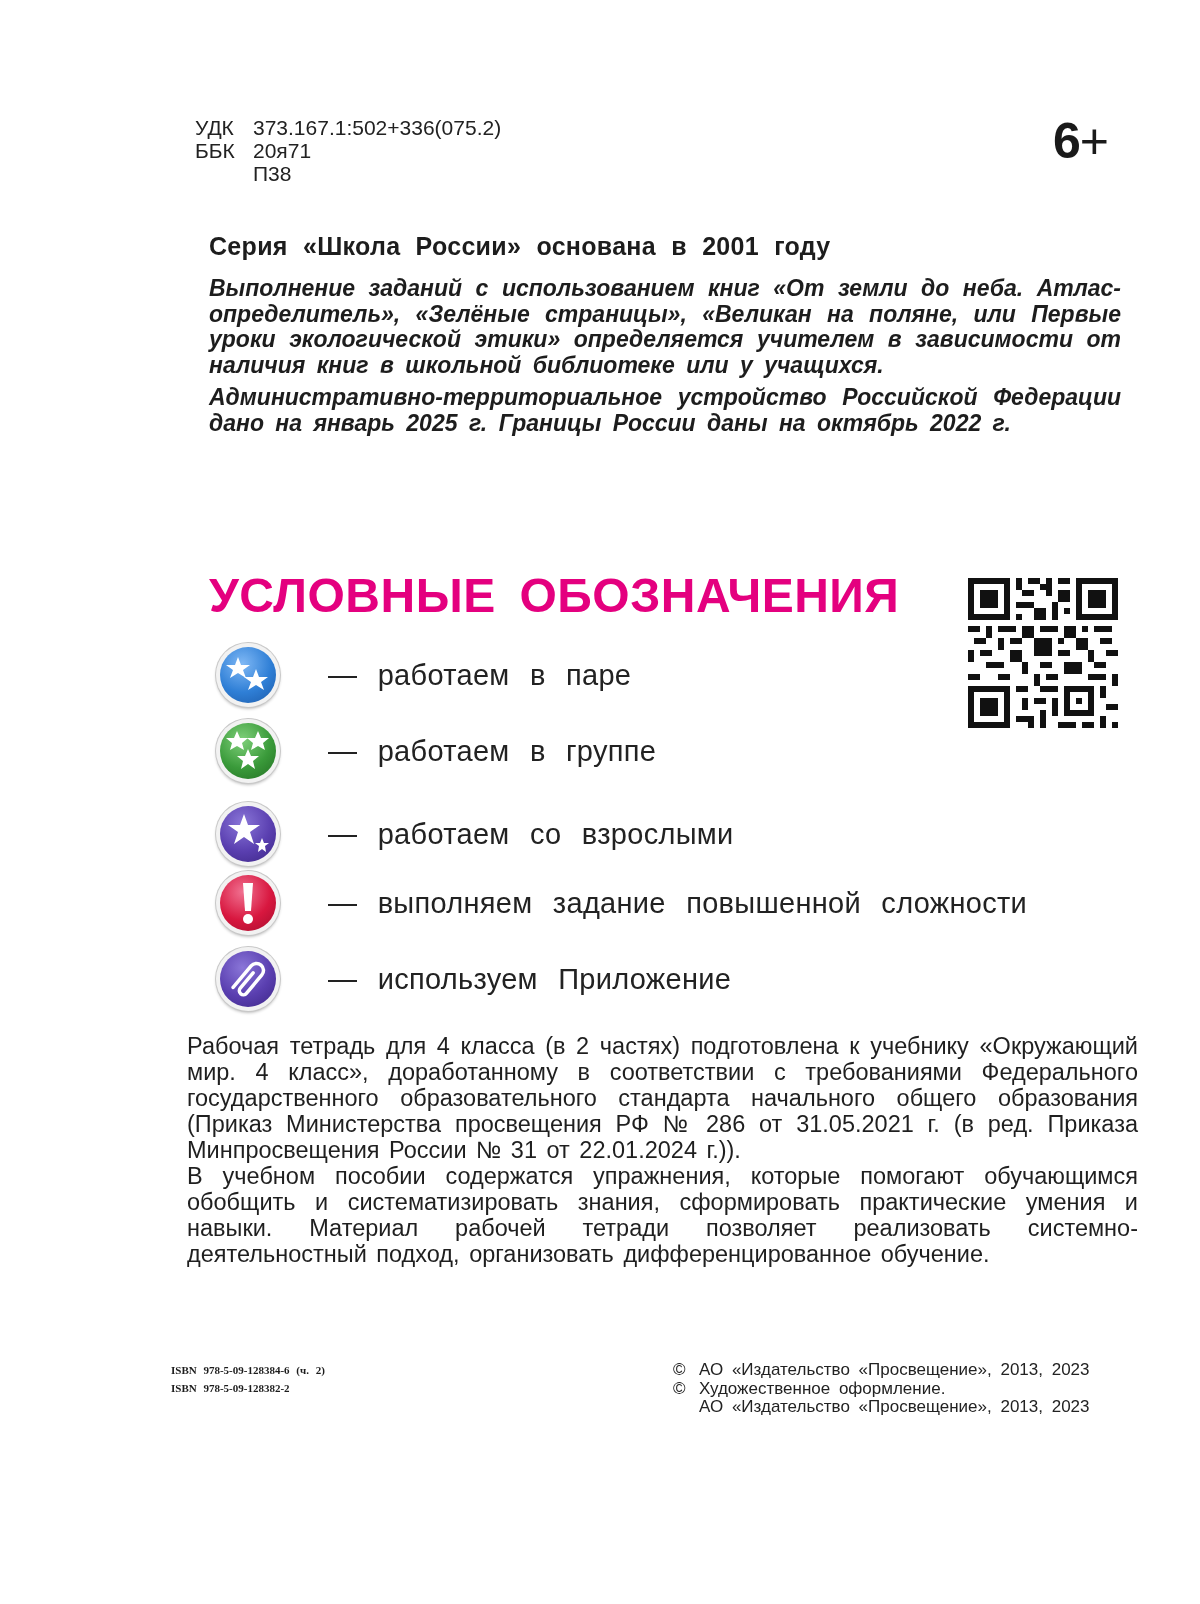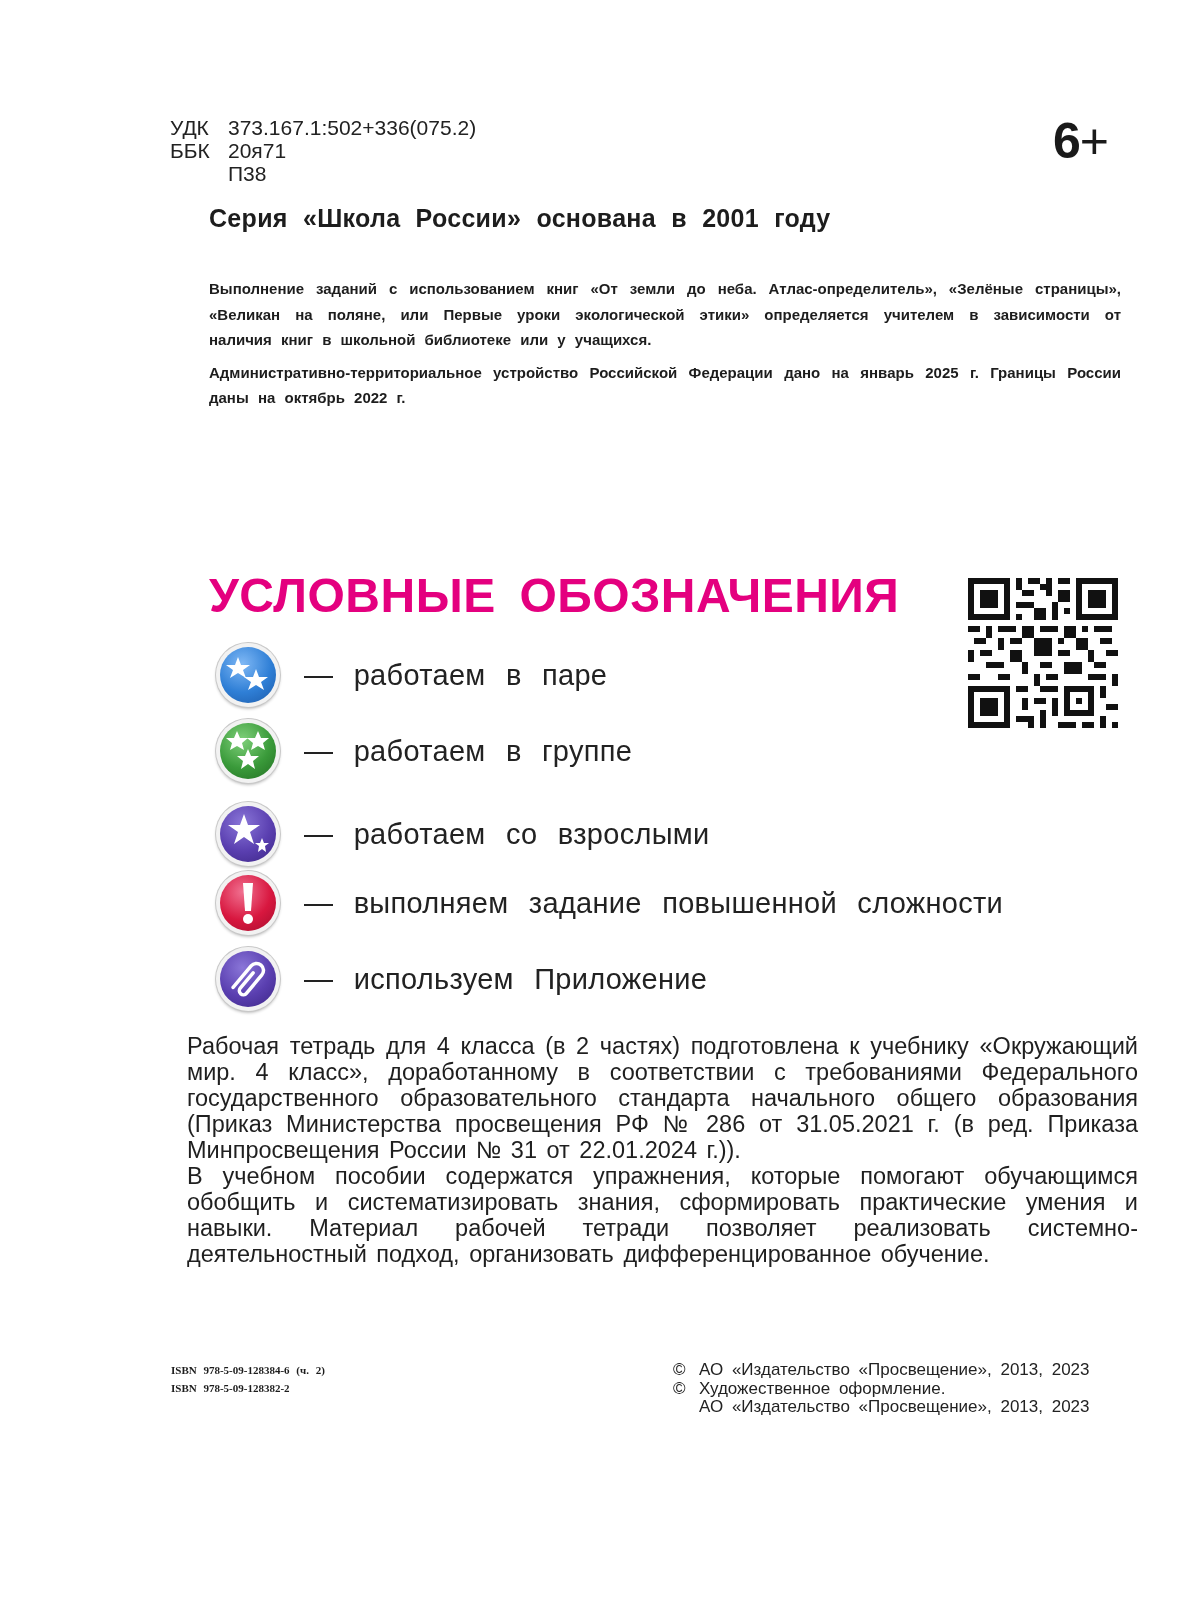--- a/index.html
+++ b/index.html
@@ -1,35 +1,35 @@
 <!DOCTYPE html>
 <html><head>
 <meta charset="utf-8">
 <style>
   html, body { margin: 0; padding: 0; background: #ffffff; }
   body { width: 1200px; height: 1604px; position: relative; overflow: hidden; color: #1a1a1a; font-family: "Liberation Sans", sans-serif; }
   .abs { position: absolute; }
 
   .udk { left: 170px; top: 116px; font-size: 21px; line-height: 23px; color: #222; }
-  .udk .row { display: flex; }
+  .udk .row { display: flex; margin-left: 25px; }
   .udk .k { width: 58px; }
   .age { left: 1053px; top: 112px; font-size: 50px; font-weight: bold; color: #1a1a1a; letter-spacing: -1px; }
   .age .plus { font-weight: normal; }
 
-  .series { left: 209px; top: 204px; font-size: 25px; font-weight: bold; word-spacing: 8px; color: #1d1d1d; letter-spacing: 0.3px; text-align: right; }
-
-  .notes { left: 209px; top: 276px; width: 912px; font-size: 15px; font-weight: bold; line-height: 25.5px; color: #1d1d1d; }
+  .series { left: 209px; top: 232px; font-size: 25px; font-weight: bold; word-spacing: 8px; color: #1d1d1d; letter-spacing: 0.3px; text-align: right; }
+
+  .notes { left: 209px; top: 276px; width: 912px; font-size: 23px; font-weight: bold; line-height: 25.5px; color: #1d1d1d; font-style: italic; }
   .notes p { margin: 0 0 7px 0; text-align: justify; text-align-last: left; word-spacing: 5px; }
 
   .legend-title { left: 209px; top: 568px; font-size: 48px; font-weight: bold; color: #e4007f; word-spacing: 10px; letter-spacing: 0.5px; }
 
   .qr { left: 968px; top: 578px; width: 150px; height: 150px; }
 
   .legend { left: 216px; top: 640px; }
-  .legend-item { position: absolute; left: 0; height: 70px; display: flex; align-items: center; width: 900px; }
+  .legend-item { position: absolute; left: 0; height: 70px; display: flex; align-items: center; width: 900px; gap: 24px; }
   .badge { width: 64px; height: 64px; border-radius: 50%; position: relative; background: #f2f2f2; box-shadow: 0 0 0 1px #c8c8c8, 0 2px 3px rgba(0,0,0,0.25); flex: none; }
   .badge .inner { position: absolute; left: 4px; top: 4px; width: 56px; height: 56px; border-radius: 50%; overflow: hidden; }
   .badge svg { position: absolute; left: 0; top: 0; }
   .legend-text { margin-left: 24px; font-size: 29px; color: #222; word-spacing: 12px; letter-spacing: 0.3px; }
 
   .body-text { left: 187px; top: 1033px; width: 951px; font-size: 23.5px; line-height: 26px; color: #1f1f1f; }
   .body-text p { margin: 0; text-align: justify; text-align-last: left; word-spacing: 3px; }
 
   .isbn { left: 171px; top: 1361px; font-size: 11px; font-weight: bold; line-height: 18px; color: #1d1d1d; word-spacing: 4px; font-family: Liberation Serif, serif; }
   .copy { left: 673px; top: 1361px; font-size: 17px; line-height: 18.5px; color: #222; word-spacing: 4px; }

